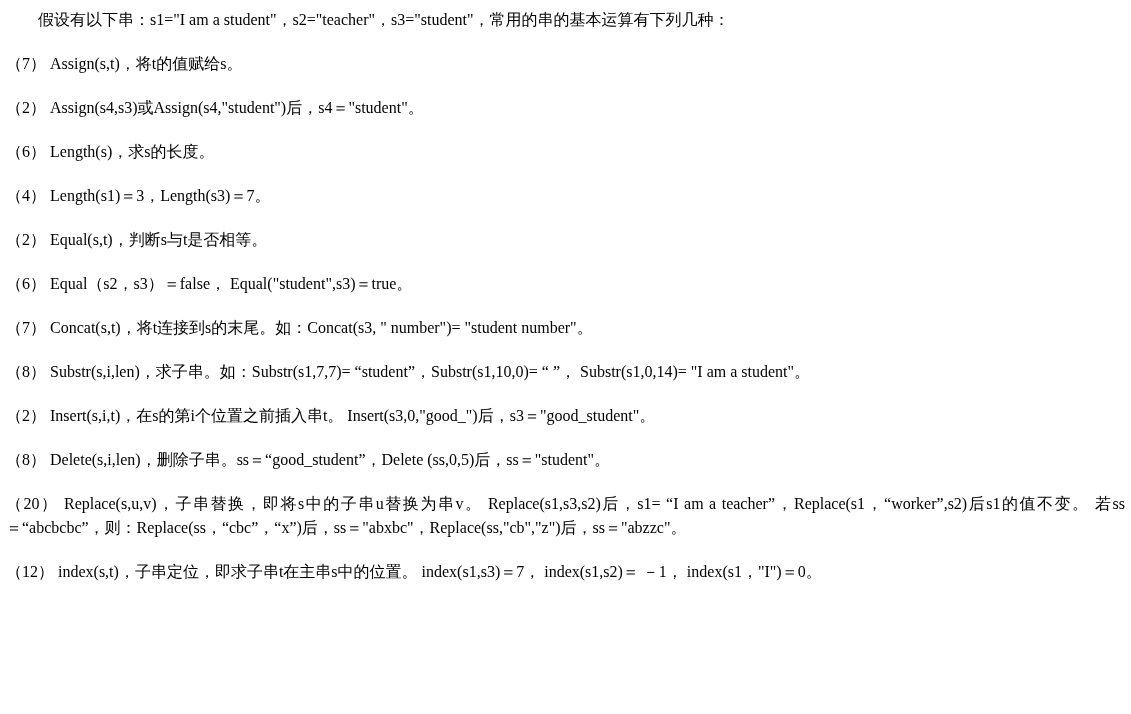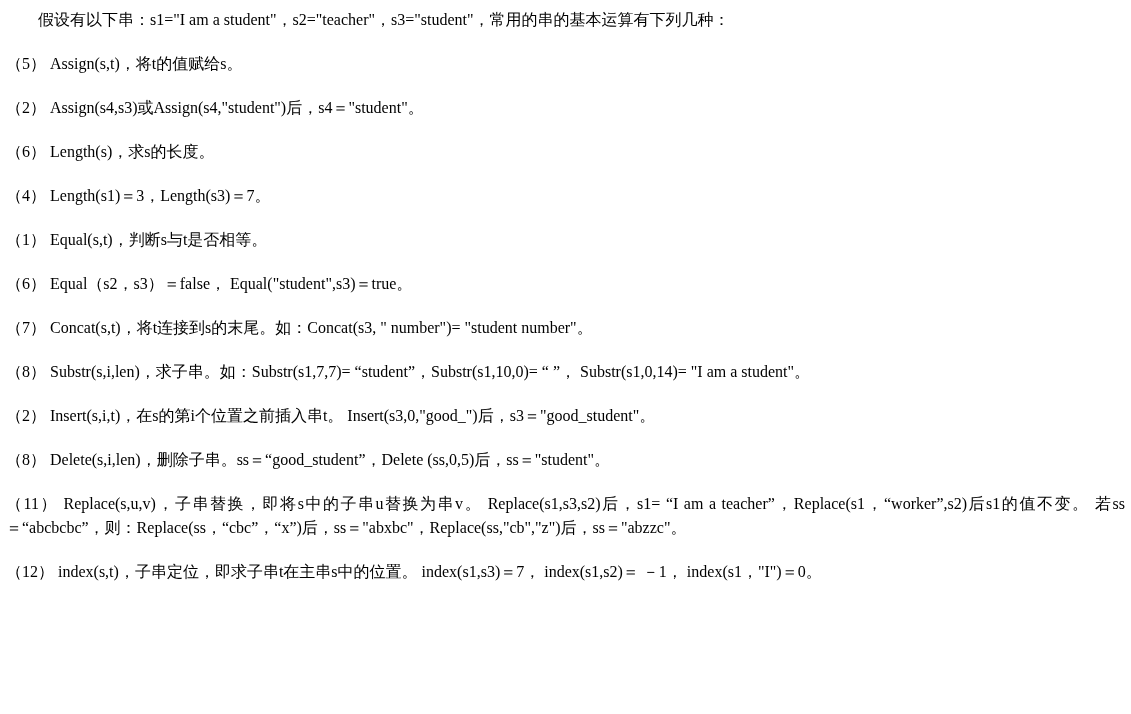--- a/index.html
+++ b/index.html
@@ -19,24 +19,24 @@
     }
     .intro {
       text-indent: 2em;
     }
   </style>
 </head>
 <body>
 
 <p class="para intro">假设有以下串：s1="I am a student"，s2="teacher"，s3="student"，常用的串的基本运算有下列几种：</p>
 
-<p class="para">（5） Assign(s,t)，将t的值赋给s。</p>
+<p class="para">（7） Assign(s,t)，将t的值赋给s。</p>
 <p class="para">（2） Assign(s4,s3)或Assign(s4,"student")后，s4＝"student"。</p>
 <p class="para">（6） Length(s)，求s的长度。</p>
 <p class="para">（4） Length(s1)＝3，Length(s3)＝7。</p>
-<p class="para">（1） Equal(s,t)，判断s与t是否相等。</p>
+<p class="para">（2） Equal(s,t)，判断s与t是否相等。</p>
 <p class="para">（6） Equal（s2，s3）＝false， Equal("student",s3)＝true。</p>
 <p class="para">（7） Concat(s,t)，将t连接到s的末尾。如：Concat(s3, " number")= "student number"。</p>
 <p class="para">（8） Substr(s,i,len)，求子串。如：Substr(s1,7,7)= “student”，Substr(s1,10,0)= “ ”，  Substr(s1,0,14)= "I am a student"。</p>
 <p class="para">（2） Insert(s,i,t)，在s的第i个位置之前插入串t。 Insert(s3,0,"good_")后，s3＝"good_student"。</p>
 <p class="para">（8） Delete(s,i,len)，删除子串。ss＝“good_student”，Delete (ss,0,5)后，ss＝"student"。</p>
-<p class="para">（11） Replace(s,u,v)，子串替换，即将s中的子串u替换为串v。 Replace(s1,s3,s2)后，s1= “I am a teacher”，Replace(s1，“worker”,s2)后s1的值不变。 若ss＝“abcbcbc”，则：Replace(ss，“cbc”，“x”)后，ss＝"abxbc"，Replace(ss,"cb","z")后，ss＝"abzzc"。</p>
+<p class="para">（20） Replace(s,u,v)，子串替换，即将s中的子串u替换为串v。 Replace(s1,s3,s2)后，s1= “I am a teacher”，Replace(s1，“worker”,s2)后s1的值不变。 若ss＝“abcbcbc”，则：Replace(ss，“cbc”，“x”)后，ss＝"abxbc"，Replace(ss,"cb","z")后，ss＝"abzzc"。</p>
 <p class="para">（12） index(s,t)，子串定位，即求子串t在主串s中的位置。 index(s1,s3)＝7， index(s1,s2)＝ －1， index(s1，"I")＝0。</p>
 
 </body></html>

